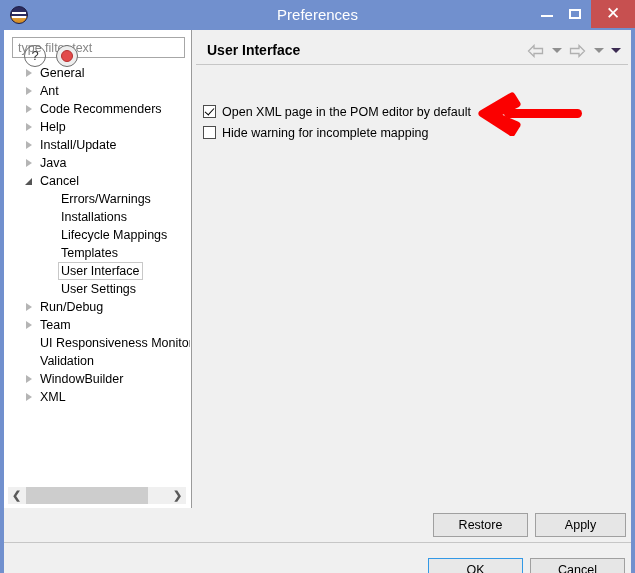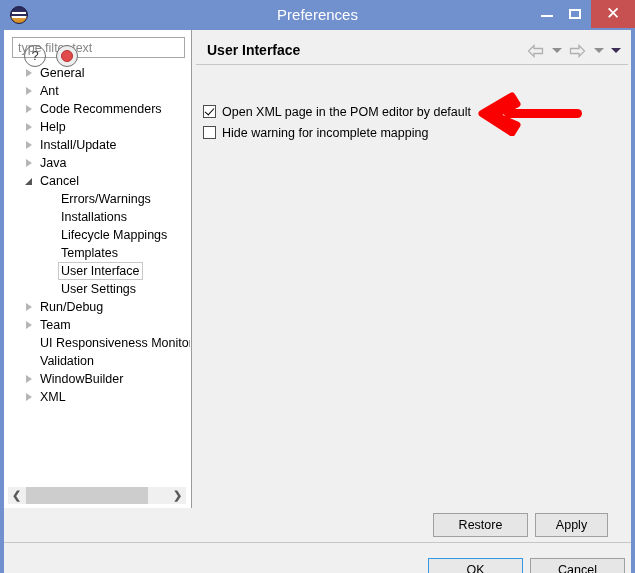--- a/index.html
+++ b/index.html
@@ -326,21 +326,21 @@
   }
   .btn.restore {
     position: absolute;
     left: 429px; top: 483px;
     width: 95px; height: 24px;
     line-height: 22px;
   }
   .btn.apply {
     position: absolute;
     left: 531px; top: 483px;
-    width: 73px; height: 24px;
+    width: 91px; height: 24px;
     line-height: 22px;
   }
 
   
   .bottombar {
     position: absolute;
     left: 0; top: 512px;
     width: 627px;
     height: 54px;
     background: #f0f0f0;

